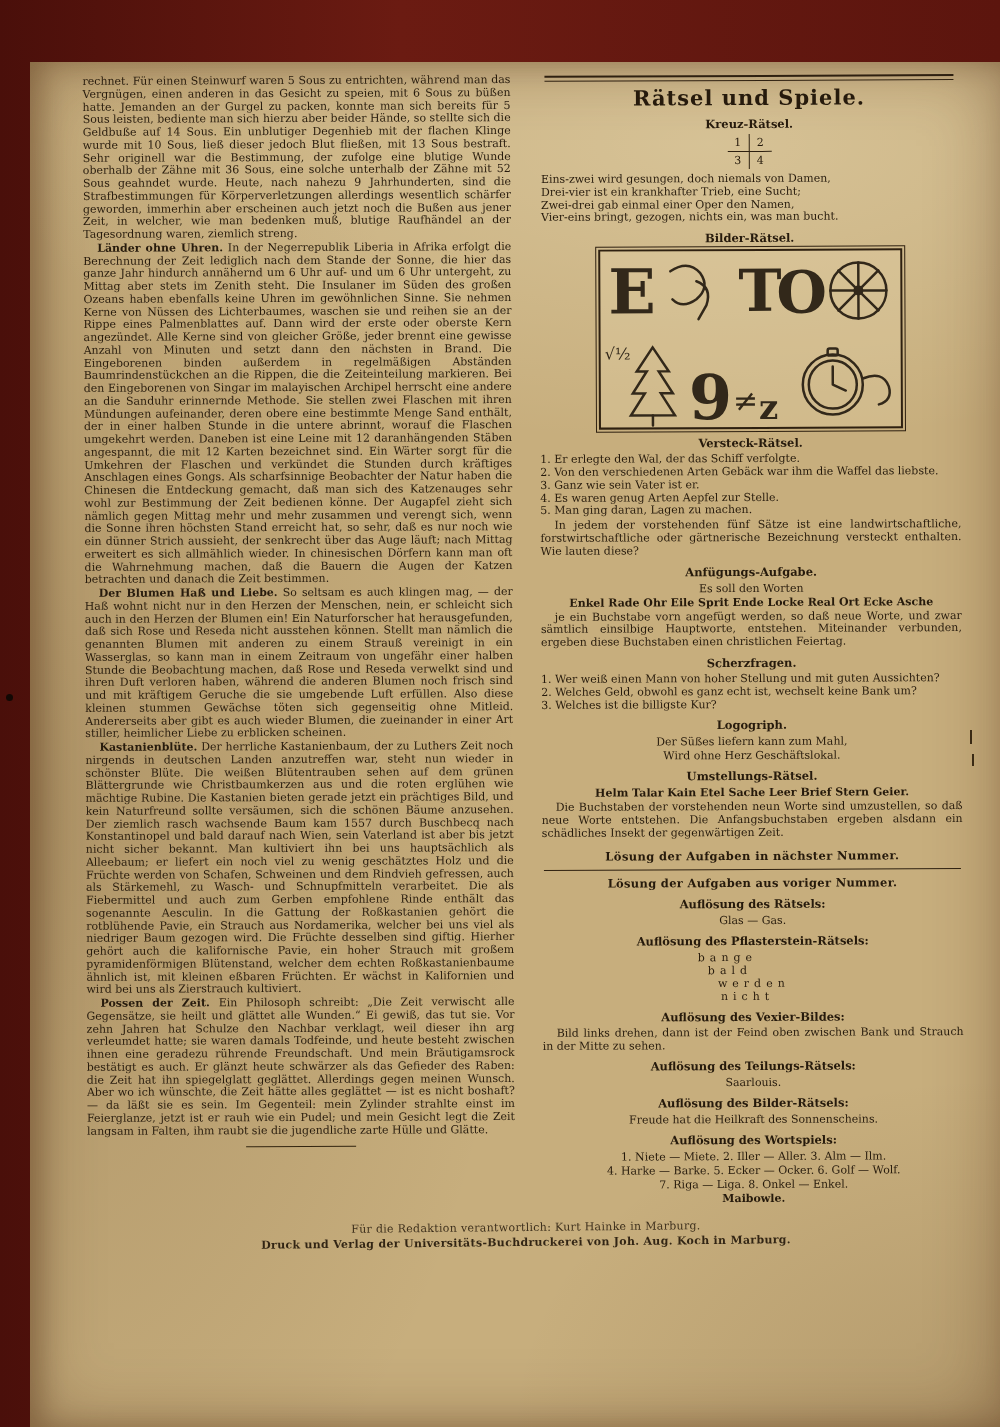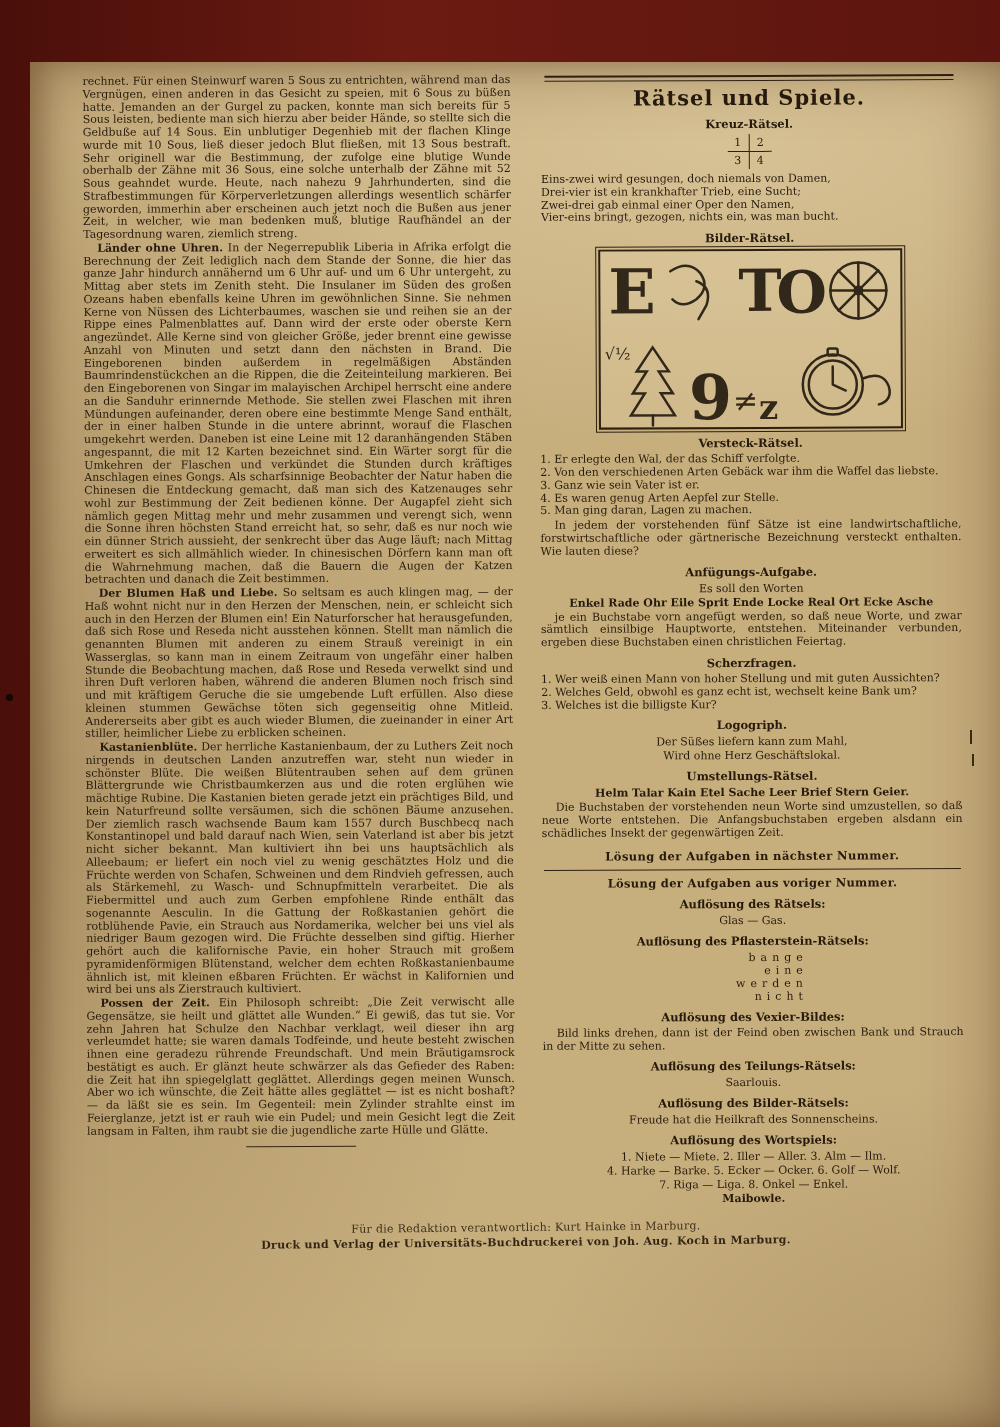--- a/index.html
+++ b/index.html
@@ -47,22 +47,22 @@
   .note{font-size:11px;line-height:12.8px;text-align:justify;text-indent:14px;margin:2px 0;}
   .center-line{text-align:center;font-size:11px;line-height:13px;margin:1px 0;}
   .words-line{text-align:center;font-size:11px;line-height:13px;font-weight:bold;margin:1px 0;}
   .next-note{text-align:center;font-weight:bold;font-size:11.5px;margin:9px 0 6px 0;letter-spacing:.4px;}
   .rule{border-top:1.6px solid #2e2010;margin:4px 2px;}
   .sol-main-head{text-align:center;font-weight:bold;font-size:11.5px;margin:6px 0 4px 0;letter-spacing:.3px;}
   .stair{font-size:11px;line-height:13px;letter-spacing:5px;}
   .stair div{margin-left:0;}
   .stair div:nth-child(2){margin-left:10px;}
   .stair div:nth-child(3){margin-left:20px;}
-  .stair div:nth-child(4){margin-left:46px;}
-  .stair-wrap{width:110px;margin:1px auto 2px auto;text-align:right;}
+  .stair div:nth-child(4){margin-left:23px;}
+  .stair-wrap{width:110px;margin:1px auto 2px auto;}
   .footer{margin-top:14px;text-align:center;transform:rotate(-0.35deg);}
   .footer .f1{font-size:11px;letter-spacing:.3px;opacity:.88;}
   .footer .f2{font-size:11px;font-weight:bold;letter-spacing:.3px;margin-top:2px;opacity:.92;}
   .ink-dot{position:absolute;border-radius:50%;background:#120804;}
   .margin-mark{position:absolute;width:2px;background:#3a2a14;}
   svg text{font-family:"DejaVu Serif", serif;}
 </style>
 </head>
 <body>
 
@@ -166,21 +166,21 @@
 
         <div class="sol-main-head">Lösung der Aufgaben aus voriger Nummer.</div>
 
         <div class="sec-head">Auflösung des Rätsels:</div>
         <div class="center-line">Glas — Gas.</div>
 
         <div class="sec-head">Auflösung des Pflasterstein-Rätsels:</div>
         <div class="stair-wrap">
           <div class="stair">
             <div>bange</div>
-            <div>eine</div>
+            <div>bald</div>
             <div>werden</div>
             <div>nicht</div>
           </div>
         </div>
 
         <div class="sec-head">Auflösung des Vexier-Bildes:</div>
         <div class="note">Bild links drehen, dann ist der Feind oben zwischen Bank und Strauch in der Mitte zu sehen.</div>
 
         <div class="sec-head">Auflösung des Teilungs-Rätsels:</div>
         <div class="center-line">Saarlouis.</div>

